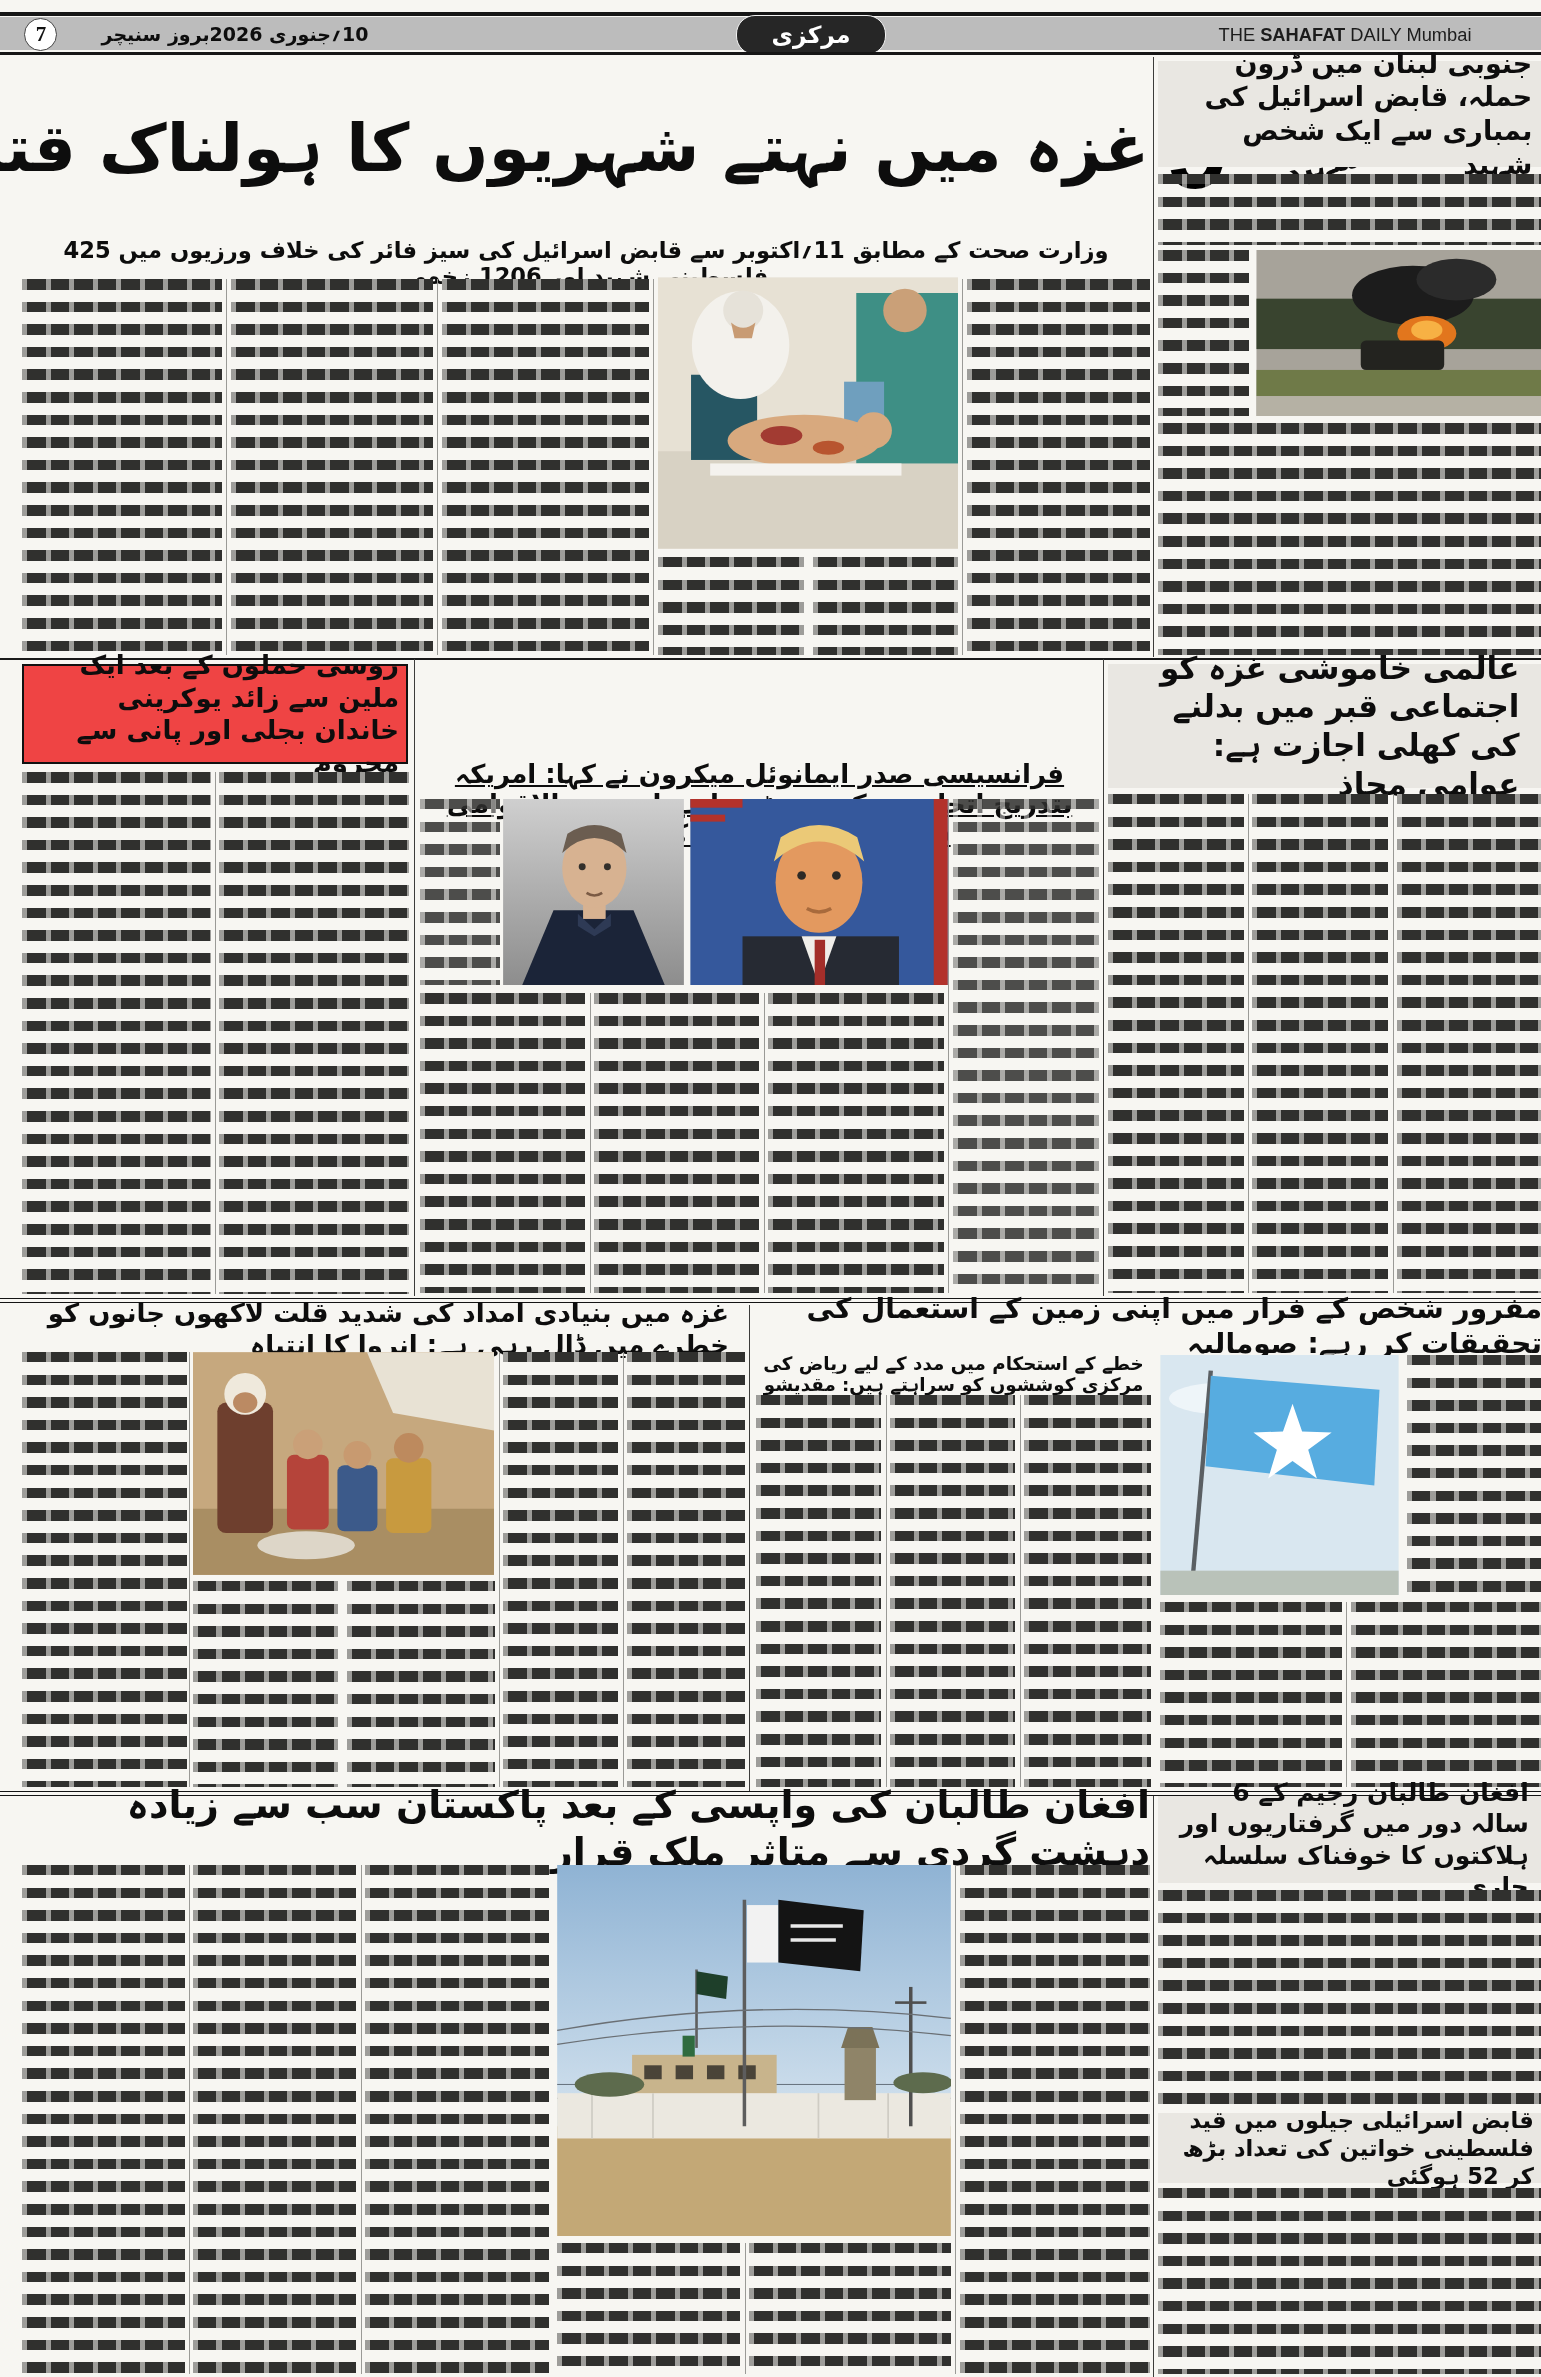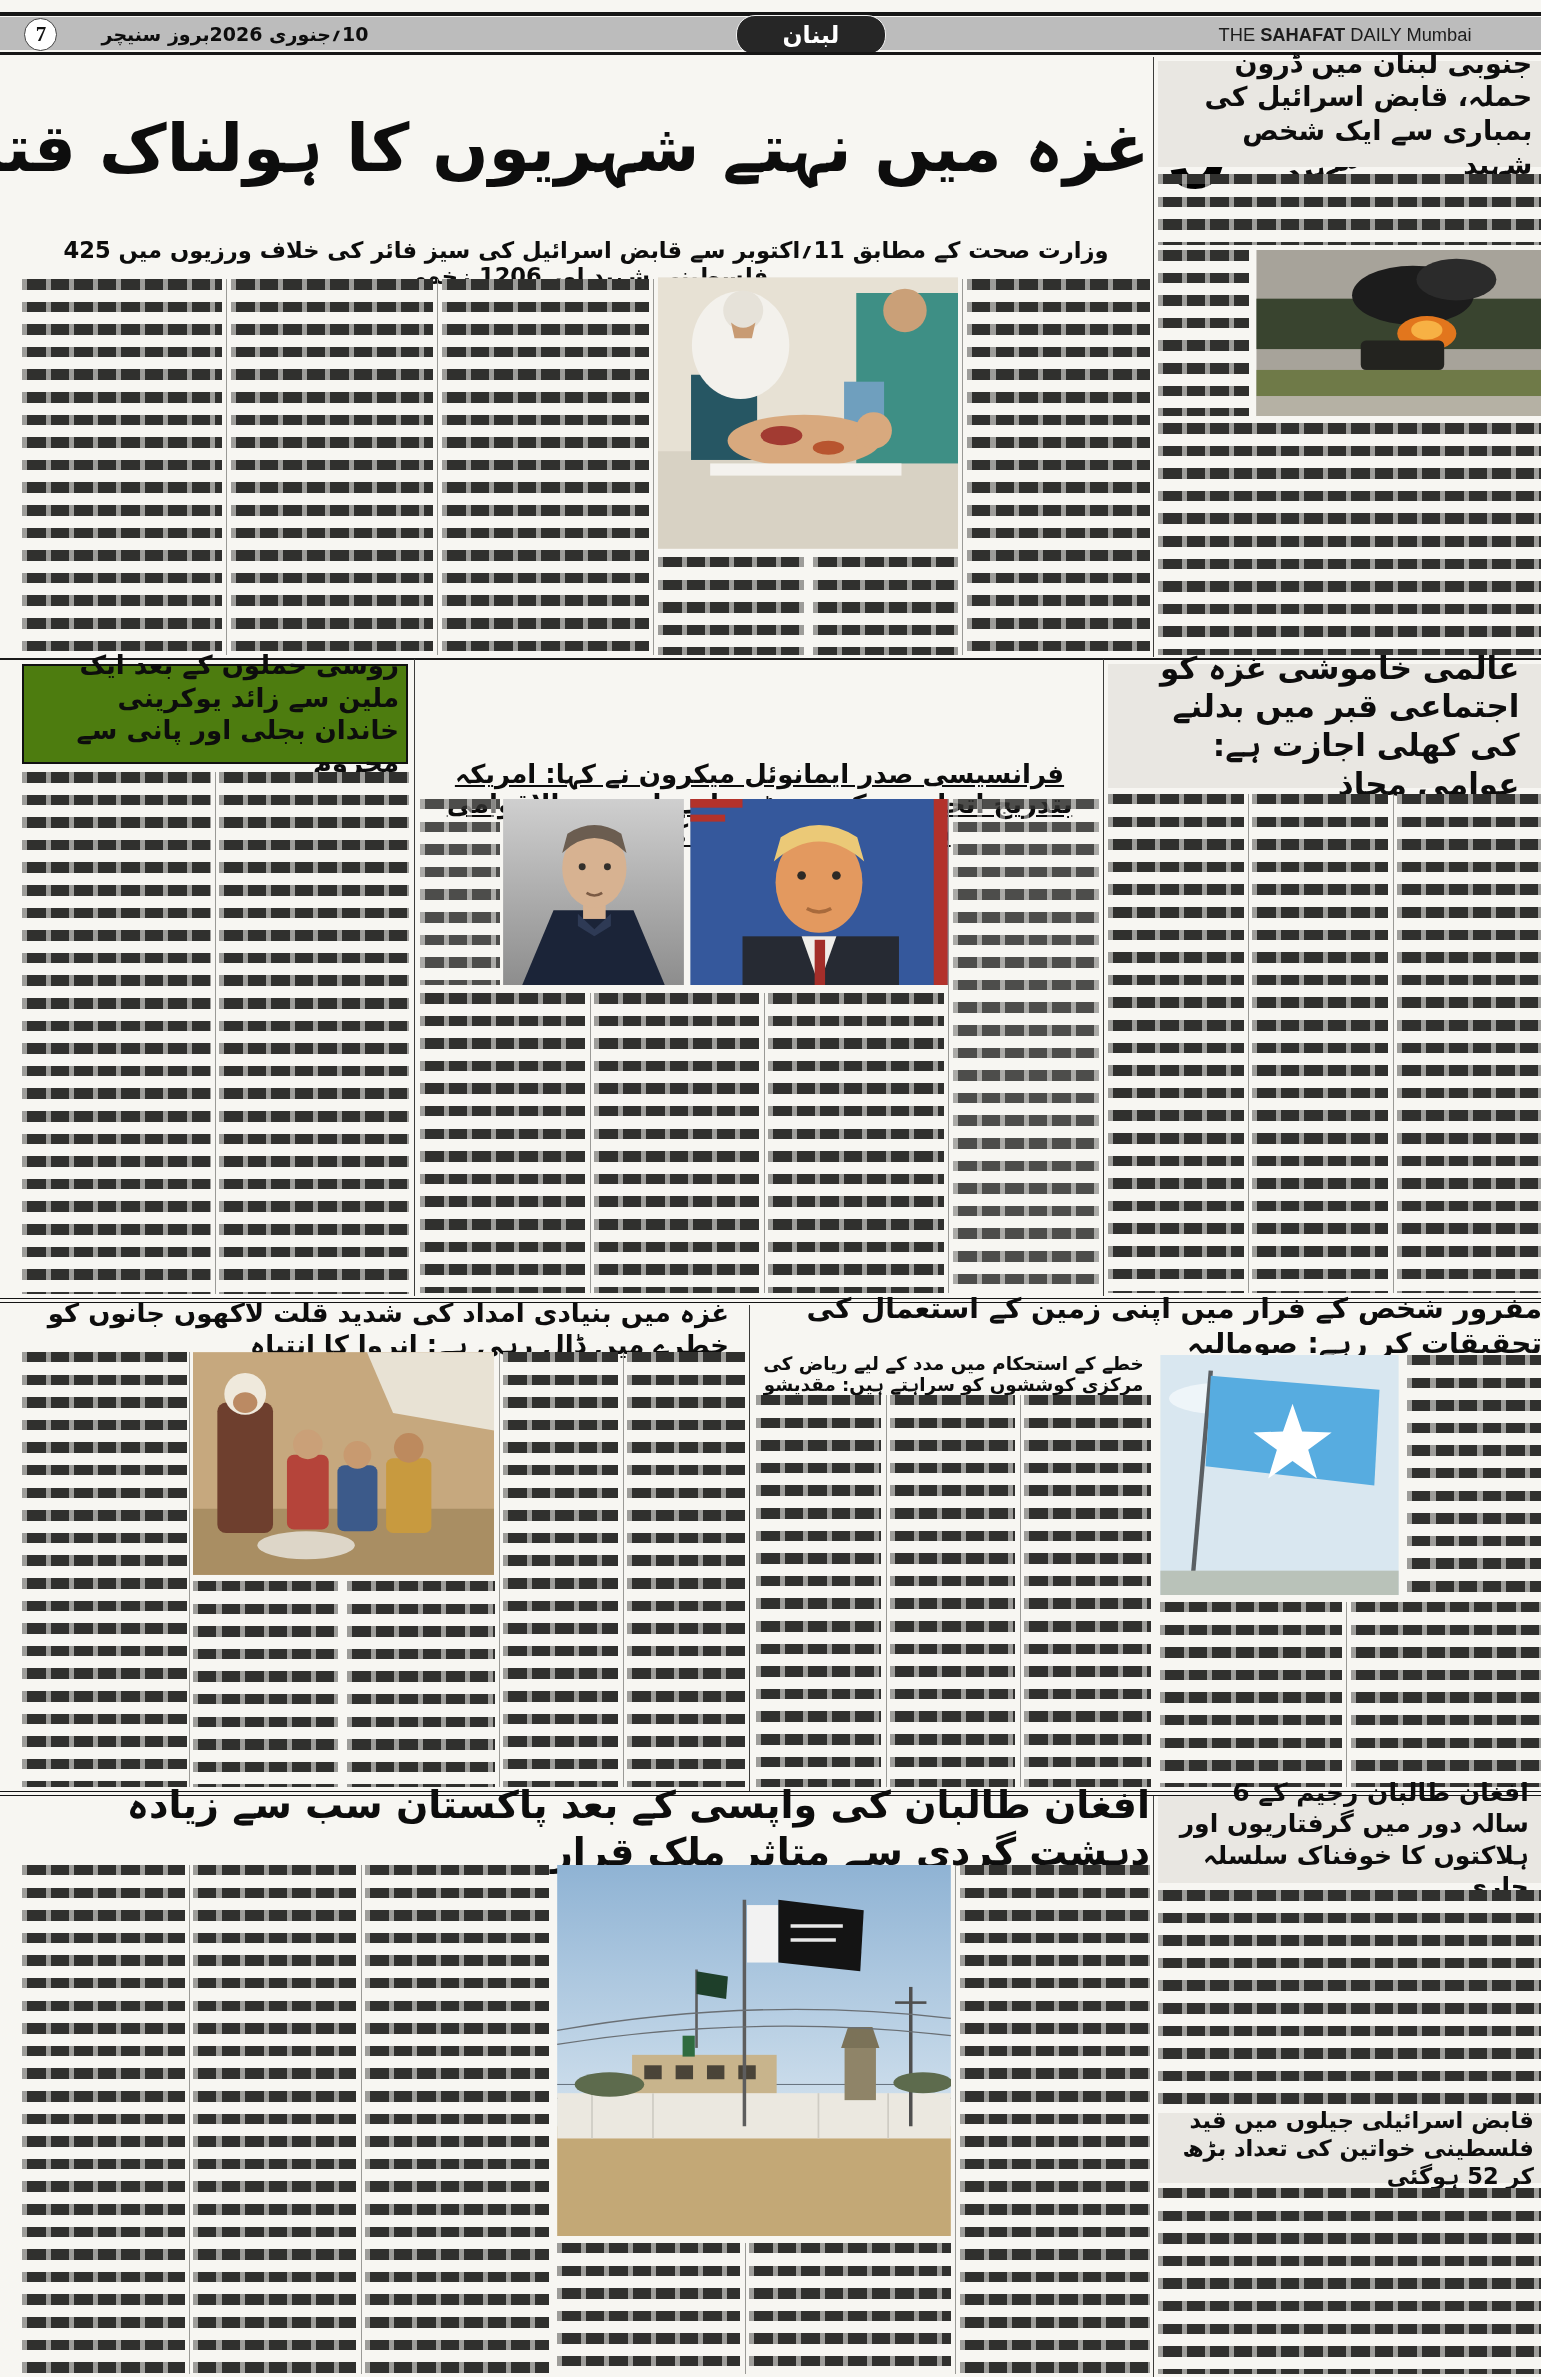--- a/index.html
+++ b/index.html
@@ -29,21 +29,21 @@
 
 <div id="page">
 
   <div class="abs" style="left:0;top:12.2px;width:1541px;height:3.5px;background:#161616;"></div>
   <div class="abs" style="left:0;top:17.4px;width:1541px;height:33px;background:#bcbcbc;"></div>
   <div class="abs center" style="left:24.4px;top:18.3px;width:31px;height:31px;border-radius:50%;background:#fff;border:0.9px solid #444;">
     <span style="font-weight:bold;font-size:21px;font-family:'Liberation Serif',serif;color:#111;">7</span>
   </div>
   <div class="abs urdu" style="left:87px;top:22.6px;width:296px;height:26px;font-size:19px;font-weight:bold;text-align:center;">10؍جنوری 2026بروز سنیچر</div>
   <div class="abs center" style="left:736px;top:15px;width:148px;height:38px;background:#262626;border-radius:19px;border:1.7px solid #f2f2f2;">
-    <span class="urdu" style="color:#fff;font-size:23.5px;font-weight:bold;">لبنان</span>
+    <span class="urdu" style="color:#fff;font-size:23.5px;font-weight:bold;">مرکزی</span>
   </div>
   <div class="abs" style="left:1158px;top:23.5px;width:374px;height:24.4px;text-align:center;font-size:18.3px;color:#1c1c1c;font-family:'Liberation Sans',sans-serif;">
     <span>THE </span><span style="font-weight:bold;">SAHAFAT</span><span> DAILY Mumbai</span>
   </div>
   <div class="abs" style="left:0;top:52px;width:1541px;height:2.6px;background:#161616;"></div>
 
   <div class="abs" style="left:22px;top:63px;width:1128px;height:171px;display:flex;align-items:center;justify-content:center;gap:15.7px;">
     <span class="urdu" style="font-size:66px;font-weight:bold;white-space:nowrap;">غزہ میں نہتے شہریوں کا ہولناک قتل عام،</span>
     <span class="num9">9</span>
     <span class="tail urdu">فلسطینی
@@ -97,21 +97,21 @@
       <rect x="120" y="104" width="96" height="34" rx="6" fill="#23231f"></rect>
       <rect y="138" width="328" height="30" fill="#6f7a48"></rect>
       <rect y="168" width="328" height="23" fill="#b5b1a4"></rect>
     </svg>
   </div>
   <div class="abs t" style="left:1158px;top:250px;width:91px;height:166px;"></div>
   <div class="abs t" style="left:1158px;top:423px;width:383px;height:232px;"></div>
 
   <div class="abs" style="left:0;top:658px;width:1541px;height:1.7px;background:#1a1a1a;"></div>
 
-  <div class="abs center" style="left:22px;top:664px;width:382px;height:96px;border:2.6px solid #111;background:#4d7c0f;">
+  <div class="abs center" style="left:22px;top:664px;width:382px;height:96px;border:2.6px solid #111;background:#ef4444;">
     <div class="urdu hl" style="font-size:26px;padding:0 7px;">روسی حملوں کے بعد ایک ملین سے زائد یوکرینی خاندان بجلی اور پانی سے محروم</div>
   </div>
   <div class="abs t" style="left:22px;top:772px;width:189px;height:522px;"></div>
   <div class="abs t" style="left:219px;top:772px;width:190px;height:522px;"></div>
   <div class="abs vr" style="left:215px;top:772px;height:522px;"></div>
   <div class="abs vrd" style="left:414px;top:659px;width:0.9px;height:637px;"></div>
 
   <div class="abs urdu sub" style="left:420px;top:759px;width:679px;height:35px;font-size:26px;text-decoration:underline;">فرانسیسی صدر ایمانوئل میکرون نے کہا: امریکہ بتدریج اتحادیوں کو چھوڑ رہا ہے اور بین الاقوامی قوانین کو نظر انداز کر رہا ہے</div>
   <div class="abs t light" style="left:420px;top:799px;width:80px;height:186px;"></div>
 

